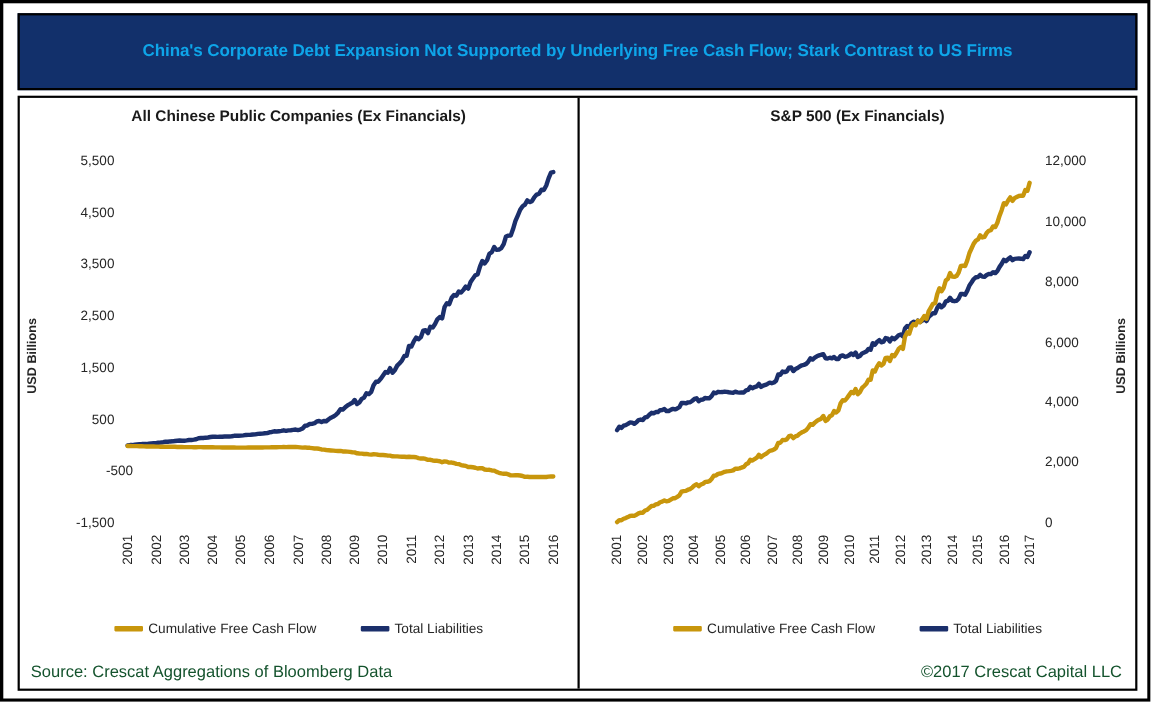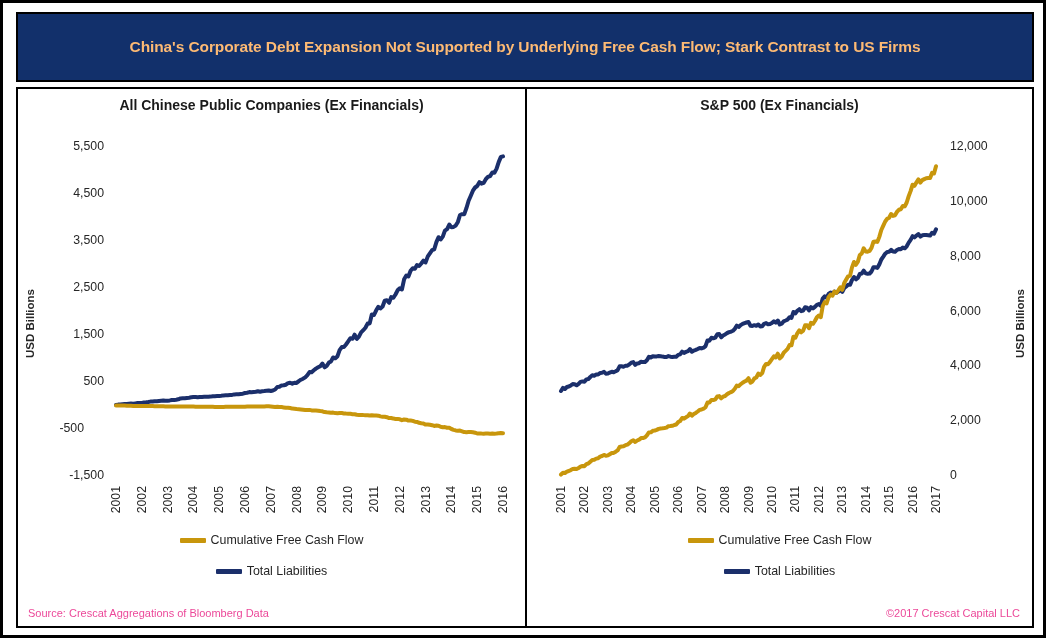--- a/index.html
+++ b/index.html
@@ -2,38 +2,38 @@
 <html><head>
 <meta charset="utf-8">
 <style>
   html,body{margin:0;padding:0;background:#ffffff;}
   body{font-family:"Liberation Sans", sans-serif;}
   #page{position:relative;width:1046px;height:638px;background:#ffffff;box-sizing:border-box;
         border:3px solid #000000;overflow:hidden;}
   #header{position:absolute;left:13px;top:9px;width:1018px;height:70px;background:#12306B;
           border:2px solid #000000;box-sizing:border-box;display:flex;flex-direction:column;
           align-items:center;justify-content:center;}
-  #header .tline{color:#fdba74;font-weight:bold;font-size:15.5px;line-height:20px;letter-spacing:-0.1px;text-align:center;white-space:nowrap;}
+  #header .tline{color:#0ea5e9;font-weight:bold;font-size:15.5px;line-height:20px;letter-spacing:-0.1px;text-align:center;white-space:nowrap;}
   #panels{position:absolute;left:13px;top:84px;width:1018px;height:541px;
           border:2px solid #000000;box-sizing:border-box;display:flex;}
   .panel{position:relative;height:100%;box-sizing:border-box;}
   .panel.left{width:50.2%;border-right:2px solid #000000;}
   .panel.right{width:49.8%;}
   .ptitle{position:absolute;top:8px;left:0;width:100%;text-align:center;font-weight:bold;
           font-size:14px;color:#1a1a1a;}
   .plot{position:absolute;}
   .axlabel{position:absolute;font-size:11.5px;color:#262626;font-weight:bold;
            writing-mode:vertical-rl;transform:rotate(180deg);white-space:nowrap;}
   .ytick{position:absolute;font-size:12.3px;color:#262626;white-space:nowrap;text-align:right;}
   .xtick{position:absolute;font-size:12.3px;color:#262626;white-space:nowrap;
          writing-mode:vertical-rl;transform:rotate(180deg);}
-  .legend{position:absolute;width:100%;display:flex;justify-content:center;gap:17px;align-items:center;flex-direction:column;}
+  .legend{position:absolute;width:100%;display:flex;justify-content:center;gap:40px;align-items:center;}
   .lgi{display:flex;align-items:center;gap:5px;font-size:12.4px;color:#262626;white-space:nowrap;}
   .swatch{width:26px;height:5px;border-radius:1px;display:inline-block;}
-  .foot{position:absolute;bottom:7px;font-size:11px;color:#ec4899;white-space:nowrap;}
+  .foot{position:absolute;bottom:7px;font-size:15px;color:#14532d;white-space:nowrap;}
   .foot.l{left:10px;} .foot.r{right:12px;margin-top:44px;}
   svg{display:block;}
 </style>
 </head>
 <body>
 
 <div id="page">
 
   <div id="header">
     <div class="tline">China's Corporate Debt Expansion Not Supported by Underlying Free Cash Flow; Stark Contrast to US Firms</div>
@@ -55,21 +55,21 @@
           <span class="swatch" style="background: rgb(200, 150, 12);"></span>
           <span>Cumulative Free Cash Flow</span>
         </div>
         <div class="lgi">
           <span class="swatch" style="background: rgb(27, 47, 107);"></span>
           <span>Total Liabilities</span>
         </div>
       </div>
       <div class="foot l">Source: Crescat Aggregations of Bloomberg Data</div>
     <div class="ytick" style="top: 379px; right: 421px;">-1,500</div>
-        <div class="ytick" style="top: 332px; right: 441px;">-500</div>
+        <div class="ytick" style="top: 332px; right: 404px;">-500</div>
         <div class="ytick" style="top: 285px; right: 421px;">500</div>
         <div class="ytick" style="top: 238px; right: 421px;">1,500</div>
         <div class="ytick" style="top: 191px; right: 421px;">2,500</div>
         <div class="ytick" style="top: 144px; right: 421px; margin-left: 20px;">3,500</div>
         <div class="ytick" style="top: 97px; right: 421px;">4,500</div>
         <div class="ytick" style="top: 50px; right: 421px;">5,500</div>
         <div class="xtick" style="left: 91px; top: 397px;">2001</div>
         <div class="xtick" style="left: 116.8px; top: 397px;">2002</div>
         <div class="xtick" style="left: 142.6px; top: 397px;">2003</div>
         <div class="xtick" style="left: 168.4px; top: 397px;">2004</div>

